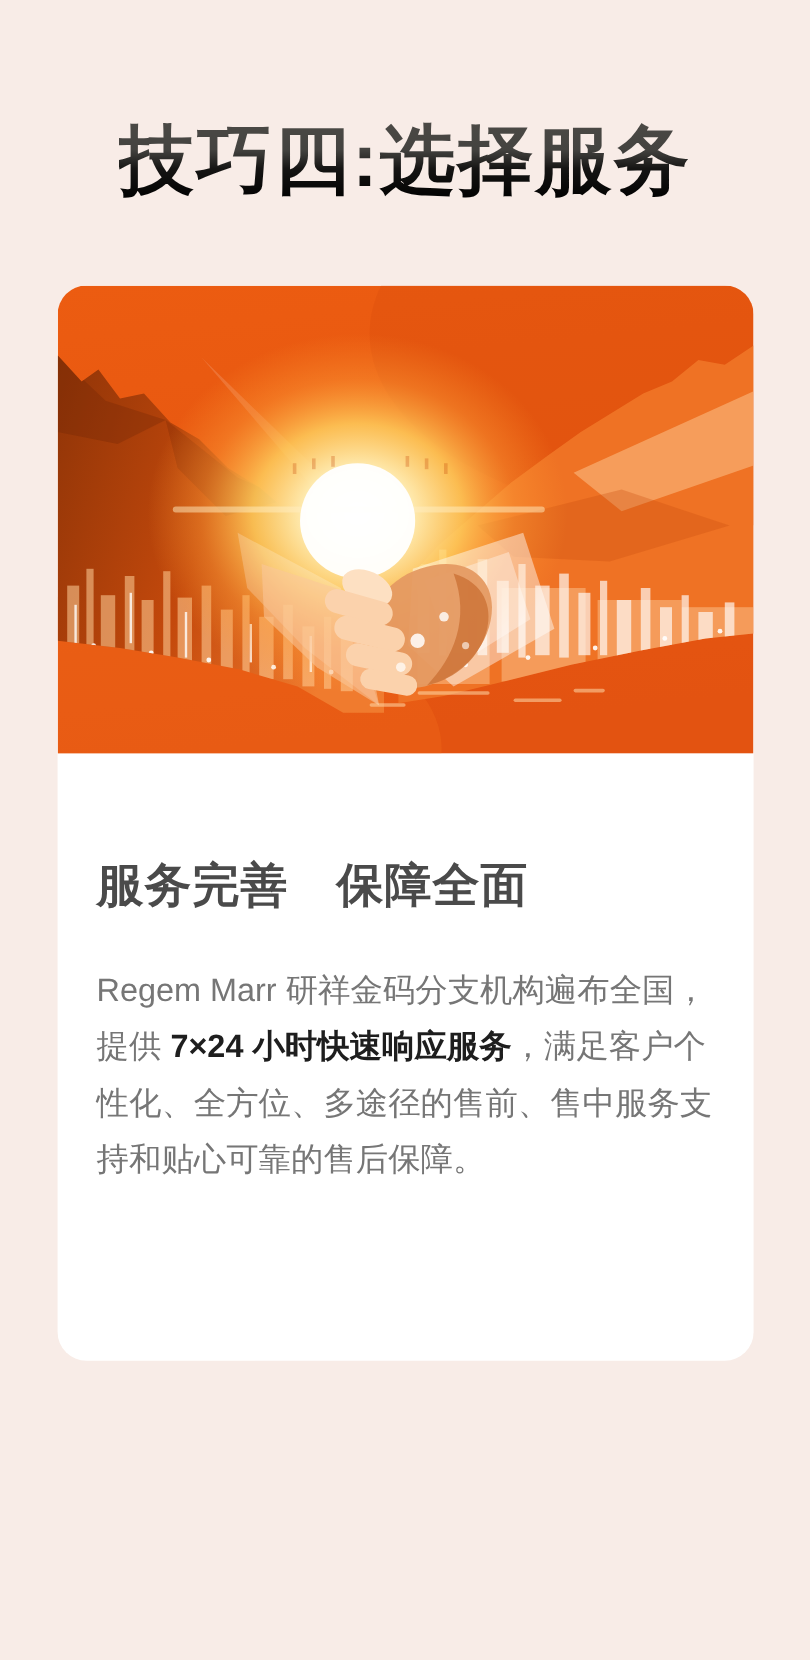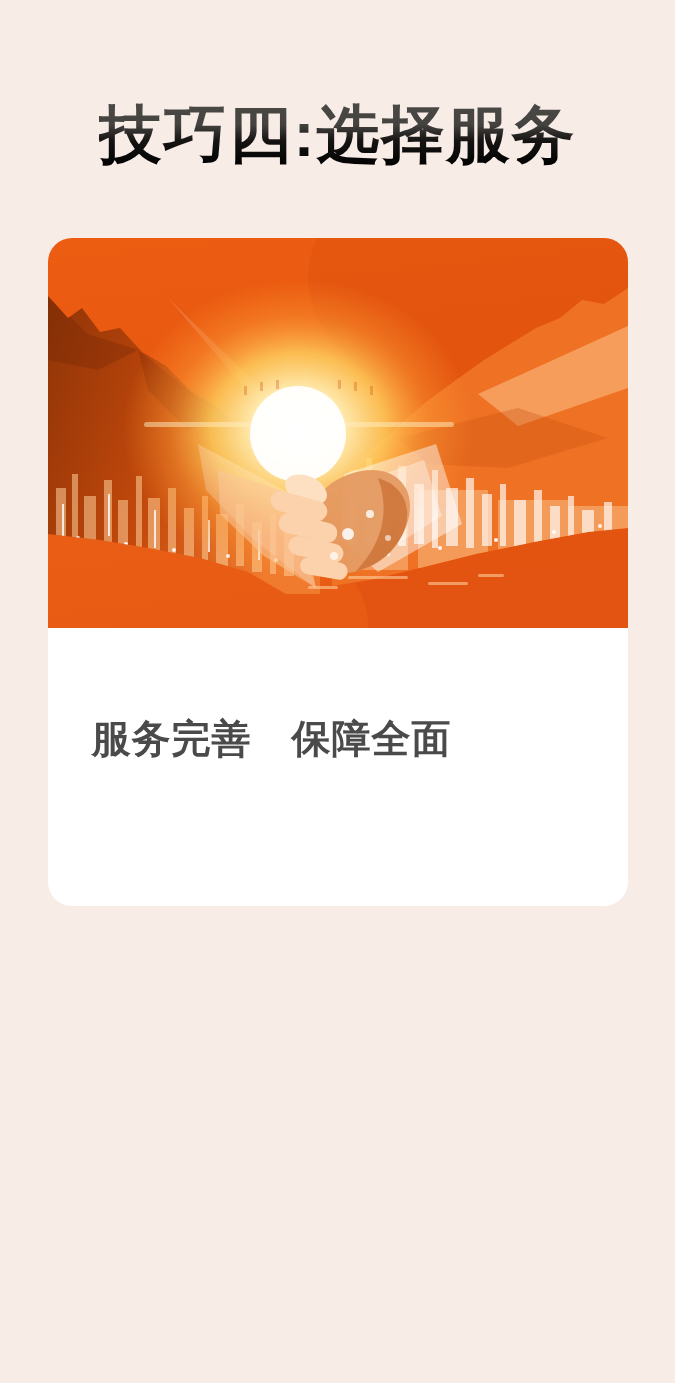--- a/index.html
+++ b/index.html
@@ -29,21 +29,21 @@
     }
   }
 
   .card{
     width:580px;margin:70px auto 0;background:var(--card-bg);
     border-radius:24px;overflow:hidden;
   }
   .hero{height:390px;width:580px;line-height:0;}
   .hero svg{display:block;}
 
-  .card-body{padding:88px 44px 144px;}
+  .card-body{padding:88px 33px 144px;}
   .heading{
     margin:0;font-size:39px;line-height:46px;font-weight:700;
     color:var(--heading-gray);letter-spacing:1px;
   }
   .highlight{
     margin:30px 0 0;font-size:27px;line-height:47px;font-weight:700;
     color:var(--accent-orange);
   }
   .body-text{
     margin:40px 0 0;font-size:27px;line-height:47px;font-weight:400;
@@ -220,16 +220,17 @@
           <rect x="260" y="348" width="30" height="3" rx="1.5"></rect>
             <rect x="430" y="336" width="26" height="3" rx="1.5"></rect>
         </g>
       </svg>
     </div>
 
     <div class="card-body">
       <h2 class="heading">服务完善　保障全面</h2>
 
 
+      <p class="body-text"><span>Regem Marr 研祥金码分支机构遍布全国，提供 </span><strong>7×24 小时快速响应服务</strong><span>，满足客户个性化、全方位、多途径的售前、售中服务支持和贴心可靠的售后保障。</span></p>
     </div>
 
   </div>
 </div>
 
 </body></html>

